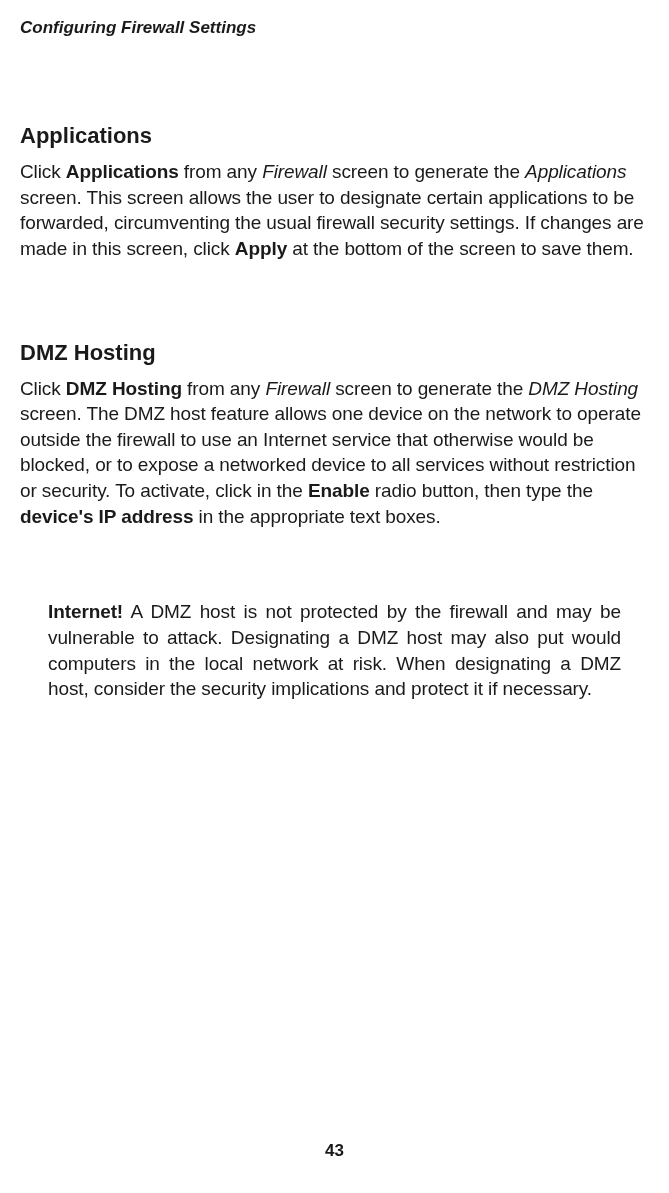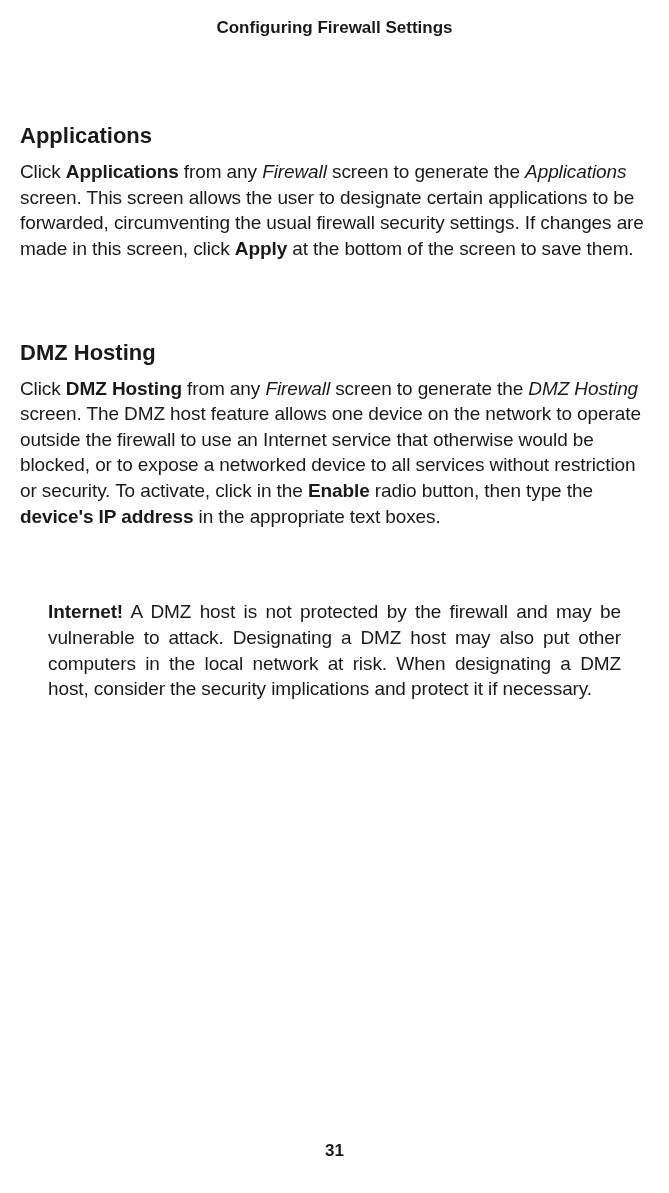--- a/index.html
+++ b/index.html
@@ -10,24 +10,24 @@
     body {
       width: 669px;
       height: 1193px;
       background: #ffffff;
       font-family: Helvetica, Arial, sans-serif;
       color: #1a1a1a;
       position: relative;
       padding: 18px 20px 0 20px;
     }
     .page-header {
-      text-align: center;
       font-weight: bold;
       font-size: 17px;
       margin-bottom: 85px;
+      font-style: italic;
     }
     .section {
       margin-bottom: 78px;
       margin-top: 48px;
     }
     .section-heading {
       font-weight: bold;
       font-size: 22px;
       margin-bottom: 10px;
     }
@@ -72,17 +72,17 @@
 <div class="section">
   <div class="section-heading">Applications</div>
   <p class="body-text"><span>Click </span><span class="bold">Applications</span><span> from any </span><span class="italic">Firewall</span><span> screen to generate the </span><span class="italic">Applications</span><span> screen. This screen allows the user to designate certain applications to be forwarded, circumventing the usual firewall security settings. If changes are made in this screen, click </span><span class="bold">Apply</span><span> at the bottom of the screen to save them.</span></p>
 </div>
 
 <div class="section">
   <div class="section-heading">DMZ Hosting</div>
   <p class="body-text"><span>Click </span><span class="bold">DMZ Hosting</span><span> from any </span><span class="italic">Firewall</span><span> screen to generate the </span><span class="italic">DMZ Hosting</span><span> screen. The DMZ host feature allows one device on the network to operate outside the firewall to use an Internet service that otherwise would be blocked, or to expose a networked device to all services without restriction or security. To activate, click in the </span><span class="bold">Enable</span><span> radio button, then type the </span><span class="bold">device's IP address</span><span> in the appropriate text boxes.</span></p>
 
   <div class="caution-block">
-    <p class="caution-text"><span class="bold">Internet!</span><span> A DMZ host is not protected by the firewall and may be vulnerable to attack. Designating a DMZ host may also put other computers in the local network at risk. When designating a DMZ host, consider the security implications and protect it if necessary.</span></p>
+    <p class="caution-text"><span class="bold">Internet!</span><span> A DMZ host is not protected by the firewall and may be vulnerable to attack. Designating a DMZ host may also put would computers in the local network at risk. When designating a DMZ host, consider the security implications and protect it if necessary.</span></p>
   </div>
 </div>
 
-<div class="page-number">31</div>
+<div class="page-number">43</div>
 
 </body></html>

